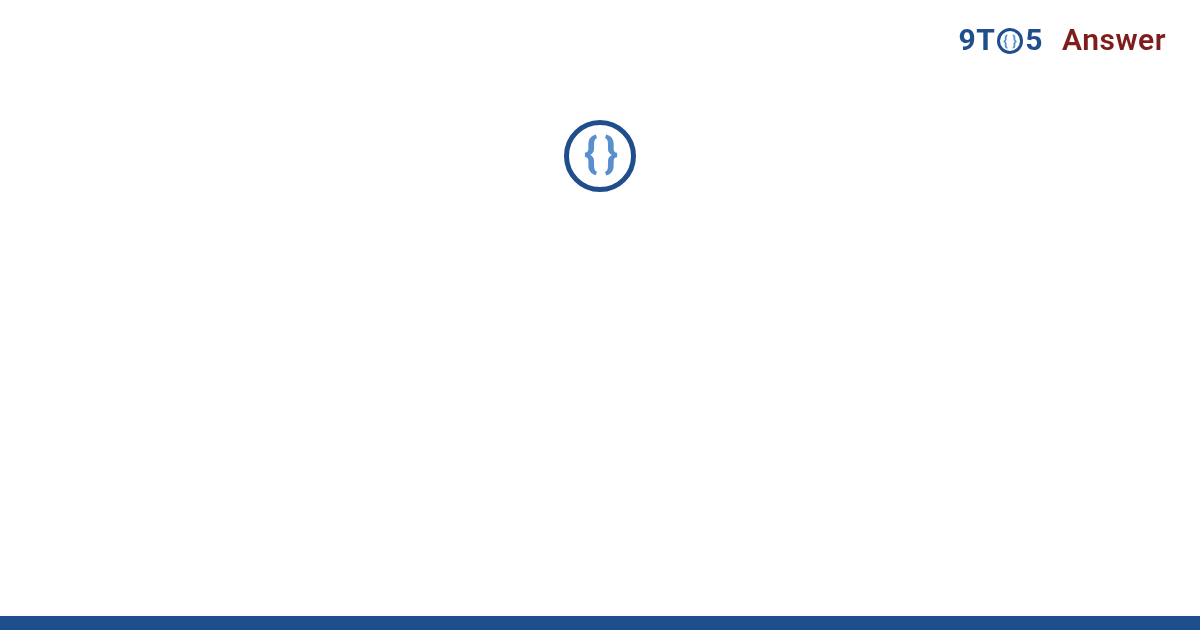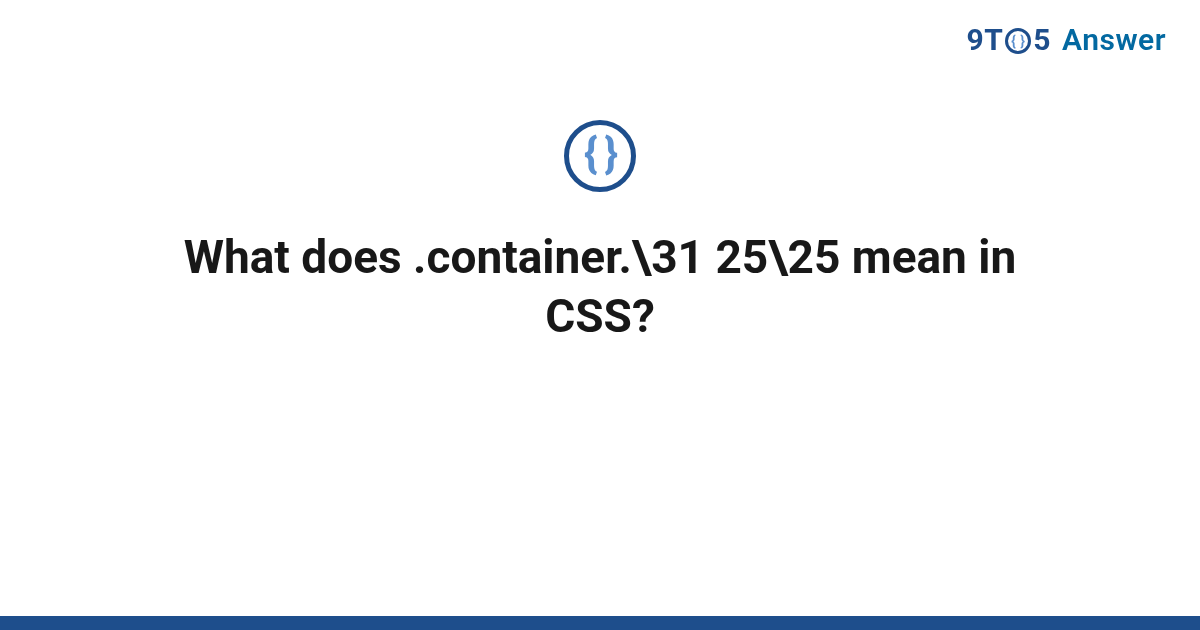--- a/index.html
+++ b/index.html
@@ -9,21 +9,21 @@
   .logo .nine { color: #1e4e8c; font-weight: 700; }
   .logo .t   { color: #1e4e8c; font-weight: 700; }
   .logo .oicon {
     display: inline-flex; align-items: center; justify-content: center;
     width: 26px; height: 26px; margin: 0 2px;
     border: 3px solid #1e4e8c; border-radius: 50%;
     color: #5a8fce; font-size: 14px; font-weight: 700; line-height: 1;
     position: relative; top: 1px;
   }
   .logo .five { color: #1e4e8c; font-weight: 700; }
-  .logo .answer { color: #0369a1; font-weight: 600; margin-left: 11px; }
+  .logo .answer { color: #7f1d1d; font-weight: 600; margin-left: 19px; }
   .center {
     position: absolute; left: 0; right: 0; top: 120px; bottom: 20px;
     display: flex; flex-direction: column; align-items: center;
   }
   .badge {
     width: 72px; height: 72px; border: 5px solid #1e4e8c; border-radius: 50%;
     display: flex; align-items: center; justify-content: center; margin-bottom: 36px;
   }
   .badge-inner { color: #5a8fce; font-size: 42px; font-weight: 800; letter-spacing: -2px; line-height: 1; position: relative; top: -2px; }
   .title {
@@ -42,17 +42,16 @@
     <span class="t">T</span>
     <span class="oicon">{ }</span>
     <span class="five">5</span>
     <span class="answer">Answer</span>
   </div>
 
   <div class="center">
     <div class="badge">
       <span class="badge-inner">{ }</span>
     </div>
-    <h1 class="title">What does .container.\31 25\25 mean in CSS?</h1>
   </div>
 
   <div class="footer-bar"></div>
 </div>
 
 </body></html>

